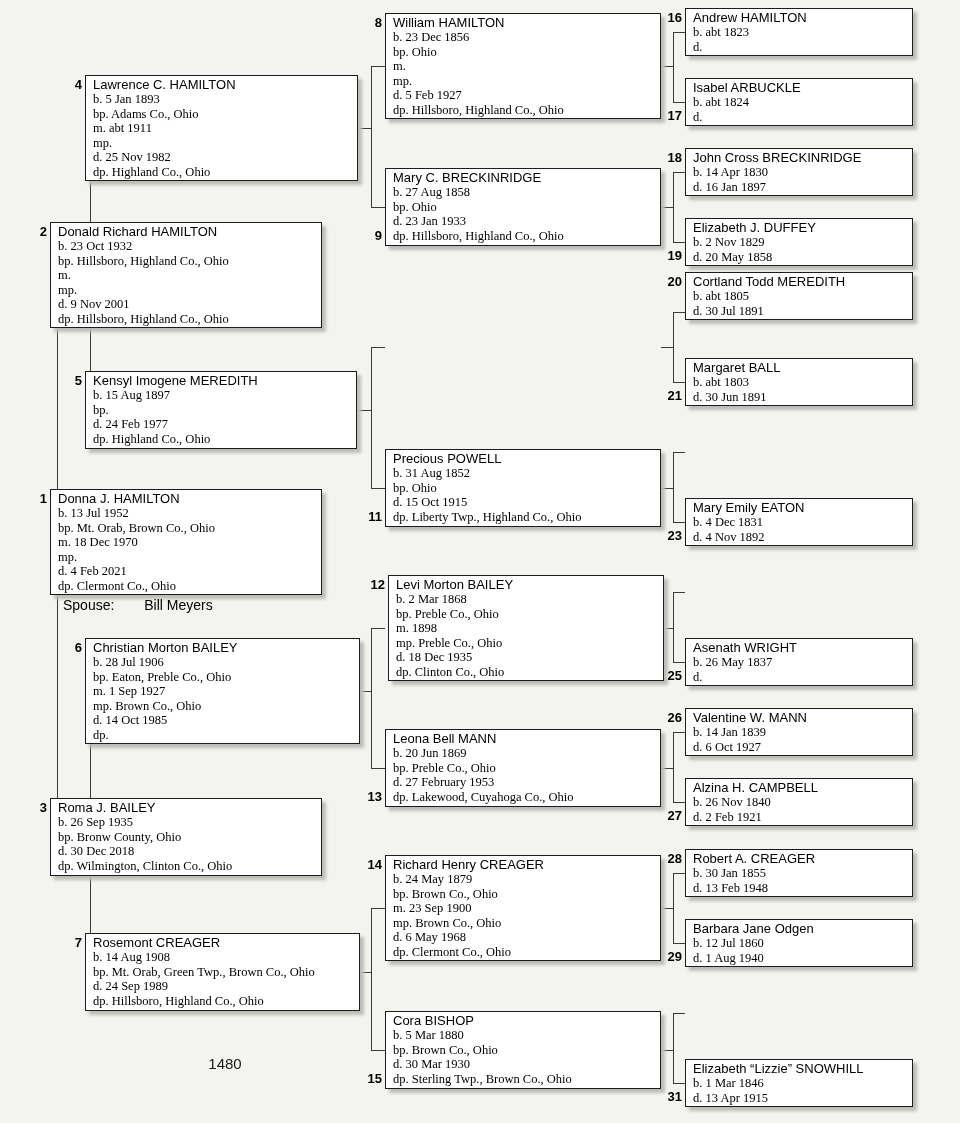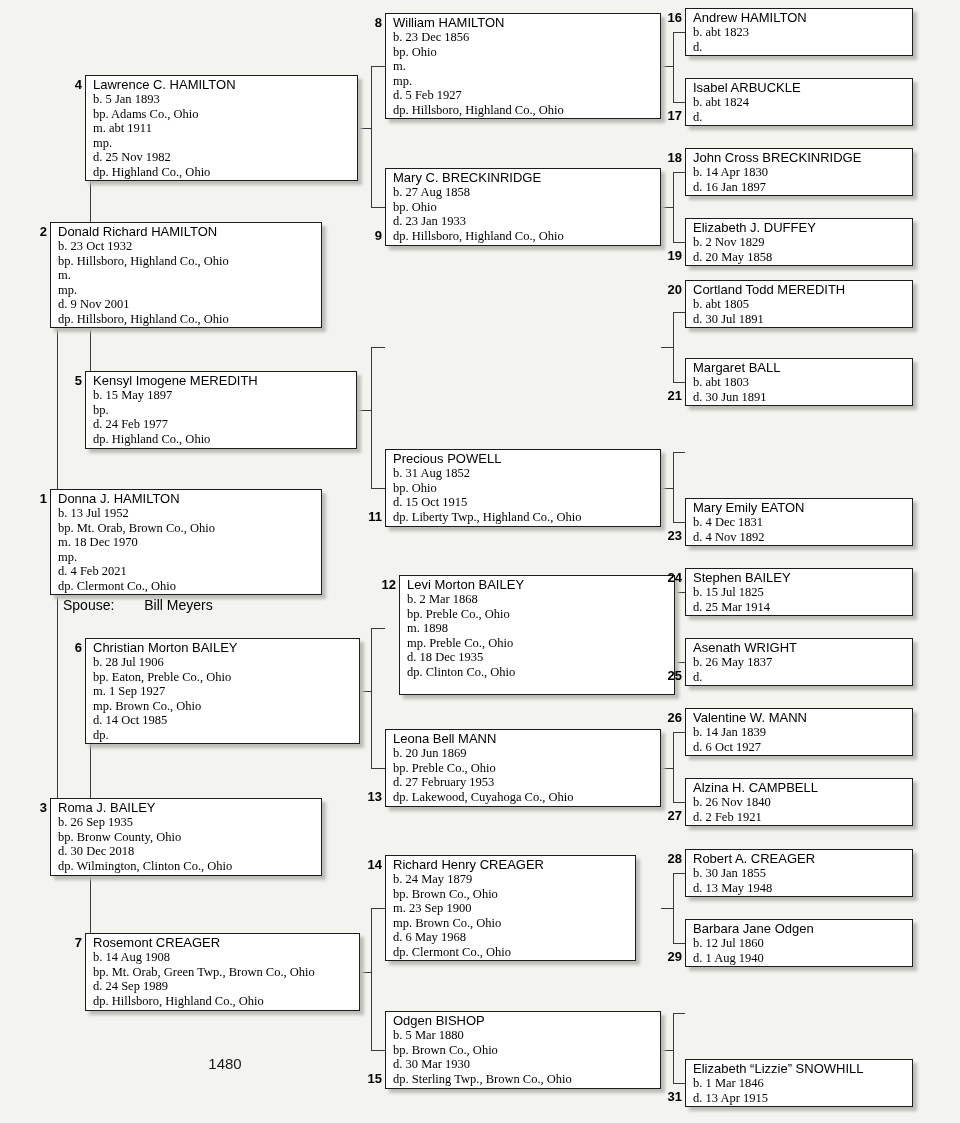--- a/index.html
+++ b/index.html
@@ -25,28 +25,28 @@
   #b2{left:50px;top:222px;width:272px;height:106px}
   #b3{left:50px;top:798px;width:272px;height:78px}
   #b4{left:85px;top:75px;width:273px;height:106px}
   #b5{left:85px;top:371px;width:272px;height:78px}
   #b6{left:85px;top:638px;width:275px;height:106px}
   #b7{left:85px;top:933px;width:275px;height:78px}
   #b8{left:385px;top:13px;width:276px;height:106px}
   #b9{left:385px;top:168px;width:276px;height:78px}
   #b10{left:385px;top:294px;width:276px;height:106px}
   #b11{left:385px;top:449px;width:276px;height:78px}
-  #b12{left:399px;top:575px;width:276px;height:120px}
+  #b12{left:388px;top:575px;width:276px;height:106px}
   #b13{left:385px;top:729px;width:276px;height:78px}
-  #b14{left:385px;top:855px;width:251px;height:106px}
+  #b14{left:385px;top:855px;width:276px;height:106px}
   #b15{left:385px;top:1011px;width:276px;height:78px}
   #b16,#b17,#b18,#b19,#b20,#b21,#b22,#b23,#b24,#b25,#b26,#b27,#b28,#b29,#b30,#b31{
     left:685px;width:228px;height:48px}
   #b16{top:8px}#b17{top:78px}#b18{top:148px}#b19{top:218px}
-  #b20{top:280px}#b21{top:358px}#b22{top:428px}#b23{top:498px}
+  #b20{top:272px}#b21{top:358px}#b22{top:428px}#b23{top:498px}
   #b24{top:568px}#b25{top:638px}#b26{top:708px}#b27{top:778px}
   #b28{top:849px}#b29{top:919px}#b30{top:989px}#b31{top:1059px}
 </style>
 </head>
 <body>
 
 <div class="page">
 
   <div class="ln" style="left:90px;top:181px;width:1px;height:41px"></div>
   <div class="ln" style="left:57px;top:328px;width:1px;height:161px"></div>
@@ -123,21 +123,21 @@
     <div class="dl">bp. Hillsboro, Highland Co., Ohio</div>
     <div class="dl">m.</div>
     <div class="dl">mp.</div>
     <div class="dl">d. 9 Nov 2001</div>
     <div class="dl">dp. Hillsboro, Highland Co., Ohio</div>
   </div>
 
   <div class="pbox" id="b5">
     <span class="num num-top">5</span>
     <div class="name">Kensyl Imogene MEREDITH</div>
-    <div class="dl">b. 15 May 1897</div>
+    <div class="dl">b. 15 Aug 1897</div>
     <div class="dl">bp.</div>
     <div class="dl">d. 24 Feb 1977</div>
     <div class="dl">dp. Highland Co., Ohio</div>
   </div>
 
   <div class="pbox" id="b1">
     <span class="num num-top">1</span>
     <div class="name">Donna J. HAMILTON</div>
     <div class="dl">b. 13 Jul 1952</div>
     <div class="dl">bp. Mt. Orab, Brown Co., Ohio</div>
@@ -237,21 +237,21 @@
     <div class="dl">b. 24 May 1879</div>
     <div class="dl">bp. Brown Co., Ohio</div>
     <div class="dl">m. 23 Sep 1900</div>
     <div class="dl">mp. Brown Co., Ohio</div>
     <div class="dl">d. 6 May 1968</div>
     <div class="dl">dp. Clermont Co., Ohio</div>
   </div>
 
   <div class="pbox" id="b15">
     <span class="num num-bot">15</span>
-    <div class="name">Odgen BISHOP</div>
+    <div class="name">Cora BISHOP</div>
     <div class="dl">b. 5 Mar 1880</div>
     <div class="dl">bp. Brown Co., Ohio</div>
     <div class="dl">d. 30 Mar 1930</div>
     <div class="dl">dp. Sterling Twp., Brown Co., Ohio</div>
   </div>
 
   <div class="pbox" id="b16">
     <span class="num num-top">16</span>
     <div class="name">Andrew HAMILTON</div>
     <div class="dl">b. abt 1823</div>
@@ -294,26 +294,20 @@
   </div>
 
 
   <div class="pbox" id="b23">
     <span class="num num-bot">23</span>
     <div class="name">Mary Emily EATON</div>
     <div class="dl">b. 4 Dec 1831</div>
     <div class="dl">d. 4 Nov 1892</div>
   </div>
 
-  <div class="pbox" id="b24">
-    <span class="num num-top">24</span>
-    <div class="name">Stephen BAILEY</div>
-    <div class="dl">b. 15 Jul 1825</div>
-    <div class="dl">d. 25 Mar 1914</div>
-  </div>
 
   <div class="pbox" id="b25">
     <span class="num num-bot">25</span>
     <div class="name">Asenath WRIGHT</div>
     <div class="dl">b. 26 May 1837</div>
     <div class="dl">d.</div>
   </div>
 
   <div class="pbox" id="b26">
     <span class="num num-top">26</span>
@@ -326,21 +320,21 @@
     <span class="num num-bot">27</span>
     <div class="name">Alzina H. CAMPBELL</div>
     <div class="dl">b. 26 Nov 1840</div>
     <div class="dl">d. 2 Feb 1921</div>
   </div>
 
   <div class="pbox" id="b28">
     <span class="num num-top">28</span>
     <div class="name">Robert A. CREAGER</div>
     <div class="dl">b. 30 Jan 1855</div>
-    <div class="dl">d. 13 May 1948</div>
+    <div class="dl">d. 13 Feb 1948</div>
   </div>
 
   <div class="pbox" id="b29">
     <span class="num num-bot">29</span>
     <div class="name">Barbara Jane Odgen</div>
     <div class="dl">b. 12 Jul 1860</div>
     <div class="dl">d. 1 Aug 1940</div>
   </div>
 
 

